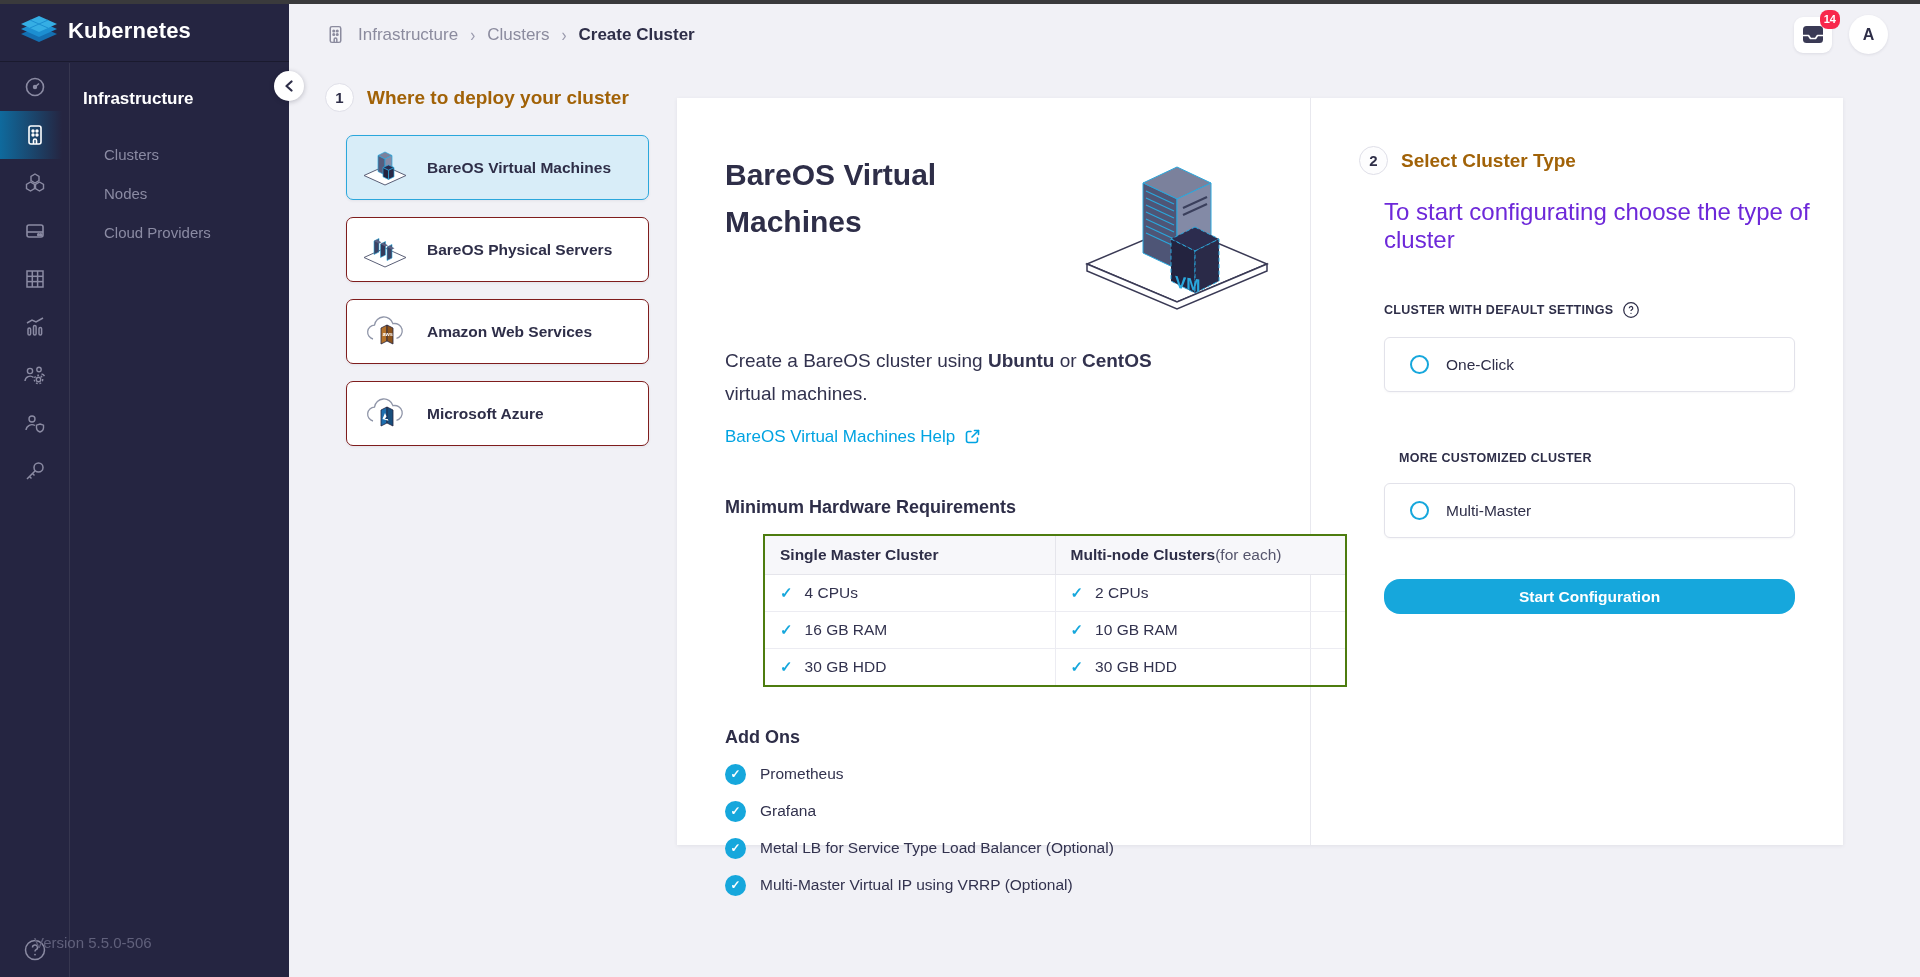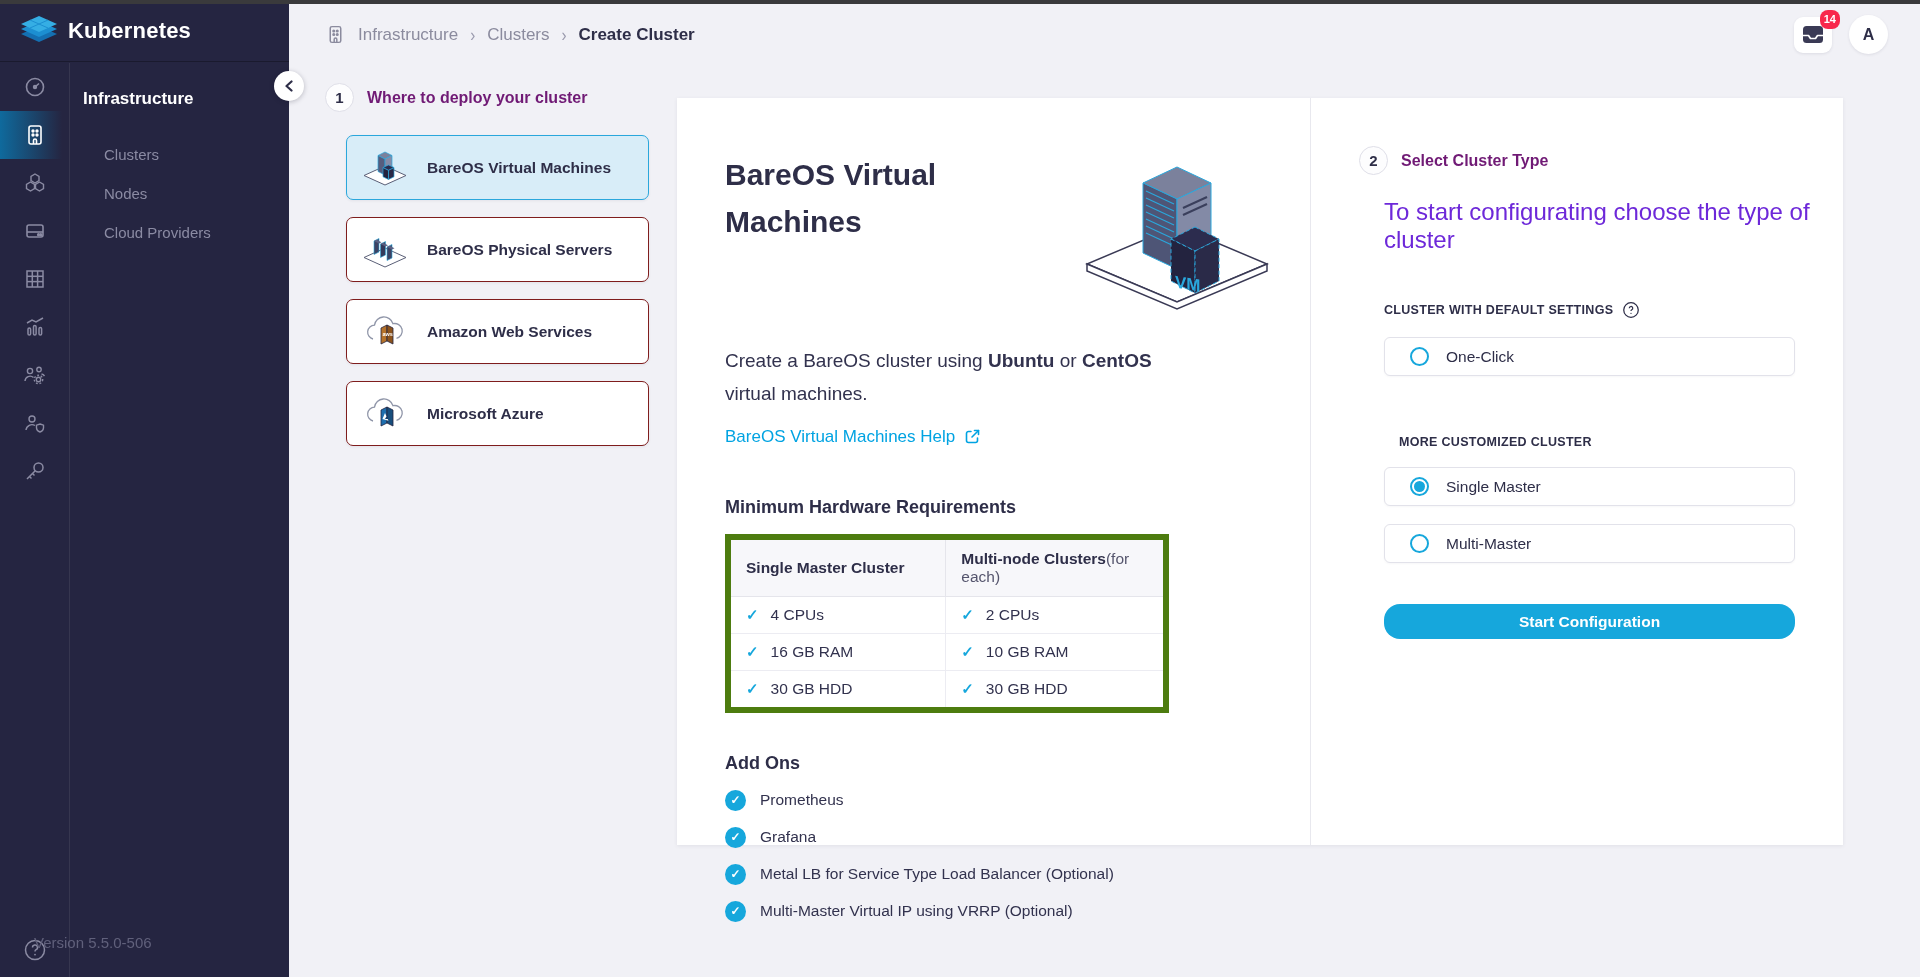--- a/index.html
+++ b/index.html
@@ -38,60 +38,60 @@
     display:flex; align-items:center; justify-content:center; box-shadow:0 1px 3px rgba(40,40,70,0.10); cursor:pointer; }
   .badge { position:absolute; top:-7px; right:-8px; min-width:19px; height:19px; border-radius:8px; background:#F8274B;
     color:#fff; font-size:11px; font-weight:bold; display:flex; align-items:center; justify-content:center; padding:0 4px; }
   .avatar { width:39px; height:39px; border-radius:50%; background:#fff; box-shadow:0 1px 3px rgba(40,40,70,0.10);
     display:flex; align-items:center; justify-content:center; font-size:16px; font-weight:bold; color:#2E2E48; cursor:pointer; }
 
   
   .step-header { display:flex; align-items:center; gap:13px; }
   .step-circle { width:29px; height:29px; border-radius:50%; background:#FDFDFE; border:1px solid #DFDFE8;
     display:flex; align-items:center; justify-content:center; font-size:15px; font-weight:bold; color:#2E2E48; }
-  .step-title { font-size:16px; font-weight:bold; color:#701a75; }
+  .step-title { font-size:19px; font-weight:bold; color:#a16207; }
   .step1-col { position:absolute; left:325px; top:83px; width:330px; }
   .options { margin:23px 0 0 21px; }
   .option-card { width:303px; height:65px; background:#fff; border:1px solid #7f1d1d; border-radius:7px;
     box-shadow:0 1px 3px rgba(40,40,70,0.07); display:flex; align-items:center; gap:18px; padding-left:14px;
     margin-bottom:17px; cursor:pointer; }
   .option-card.selected { background:#D8EDF8; border:1.5px solid #2AA7DC; }
   .option-label { font-size:15.5px; font-weight:bold; color:#2E2E48; }
 
   
   .main-card { position:absolute; left:677px; top:98px; width:1166px; height:747px; background:#fff;
     box-shadow:0 1px 4px rgba(40,40,70,0.08); }
   .panel-divider { position:absolute; left:633px; top:0; bottom:0; width:1px; background:#E8E8EE; }
   .left-panel { position:absolute; left:0; top:0; width:633px; height:100%; padding:44px 0 0 48px; }
   .hero-row { display:flex; }
   .detail-title { width:310px; font-size:30px; line-height:1.55; font-weight:bold; color:#2E2E48; margin-top:10px; }
   .hero-art { margin-left:42px; margin-top:-12px; }
   .detail-desc { margin-top:34px; width:470px; font-size:19px; line-height:1.75; color:#32324E; }
   .detail-desc b { font-weight:bold; }
   .help-row { margin-top:16px; display:flex; align-items:center; gap:9px; color:#00A3E2; font-size:17px; cursor:pointer; }
   .hw-title { margin-top:50px; font-size:18px; font-weight:bold; }
-  table.hw { margin-top:16px; width:444px; border-collapse:collapse; border:6px solid #4d7c0f; }
+  table.hw { margin-top:16px; width:584px; border-collapse:collapse; border:2px solid #4d7c0f;margin-left:38px; }
   table.hw th { width:230px; text-align:left; background:#F7F7FA; border:1px solid #E5E5EB;
     padding:10px 0 10px 15px; font-size:15.5px; color:#2E2E48; }
   table.hw th .note { font-weight:normal; color:#55556D; }
   table.hw td { border:1px solid #ECECF2; padding:9px 0 9px 15px; font-size:15.5px; color:#32324E; }
   .tbl-check { color:#16A7DC; font-weight:bold; margin-right:12px; font-size:15px; }
   .addons-title { margin-top:40px; font-size:18px; font-weight:bold; }
   .addon-row { display:flex; align-items:center; gap:14px; margin-top:16px; }
   .addon-check { width:21px; height:21px; border-radius:50%; background:#16A7DC; color:#fff; font-size:12px; font-weight:bold;
     display:flex; align-items:center; justify-content:center; }
   .addon-label { font-size:15.5px; color:#32324E; }
 
   
   .right-panel { position:absolute; left:634px; top:0; width:532px; height:100%; padding:48px 0 0 48px; }
   .step2-sub { margin:23px 0 0 25px; font-size:24px; color:#6d28d9; }
   .section-label { margin:47px 0 0 25px; display:flex; align-items:center; gap:9px;
     font-size:12.5px; font-weight:bold; letter-spacing:0.3px; color:#2E2E48; }
   .section-label.second { margin-top:59px;padding-left:15px; }
-  .choice-card { margin:18px 0 0 25px; width:411px; height:39px; background:#fff; border:1px solid #E2E2EA; border-radius:6px;
+  .choice-card { margin:18px 0 0 25px; width:411px; height:55px; background:#fff; border:1px solid #E2E2EA; border-radius:6px;
     display:flex; align-items:center; gap:17px; padding-left:25px; cursor:pointer; box-shadow:0 1px 2px rgba(40,40,70,0.04); }
   .choice-label { font-size:15.5px; color:#2E2E48; }
   .radio { width:19px; height:19px; border:2px solid #16A7DC; border-radius:50%; flex:0 0 auto; }
   .radio.checked { position:relative; }
   .radio.checked::after { content:""; position:absolute; left:2px; top:2px; width:11px; height:11px; border-radius:50%; background:#16A7DC; }
   .start-btn { margin:41px 0 0 25px; width:411px; height:35px; background:#16A7DC; border:none; border-radius:16px;
     color:#fff; font-size:15.5px; font-weight:bold; font-family:"Liberation Sans", sans-serif; cursor:pointer; }
 
   svg { display:block; }
 </style>
@@ -443,24 +443,20 @@
 
     <div class="choice-card">
       <span class="radio"></span>
       <span class="choice-label">One-Click</span>
     </div>
 
     <div class="section-label second">
       <span>MORE CUSTOMIZED CLUSTER</span>
     </div>
 
-    <div class="choice-card">
-      <span class="radio checked"></span>
-      <span class="choice-label">Single Master</span>
-    </div>
 
     <div class="choice-card">
       <span class="radio"></span>
       <span class="choice-label">Multi-Master</span>
     </div>
 
     <button class="start-btn">Start Configuration</button>
   </div>
 </div>
 

